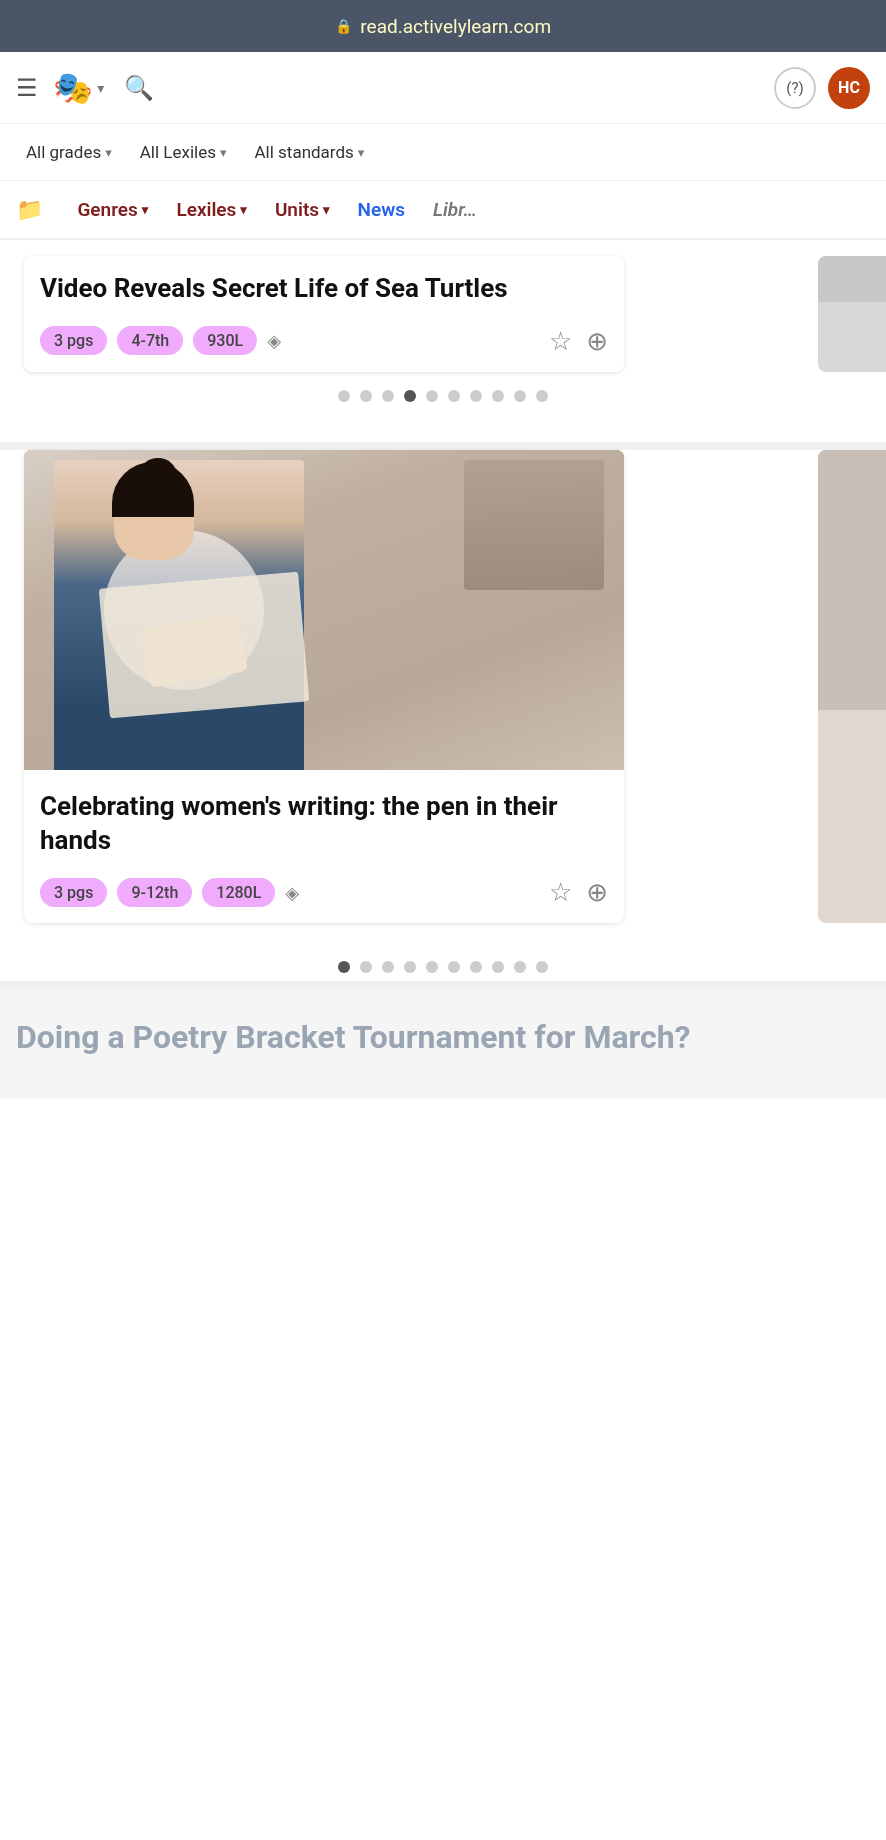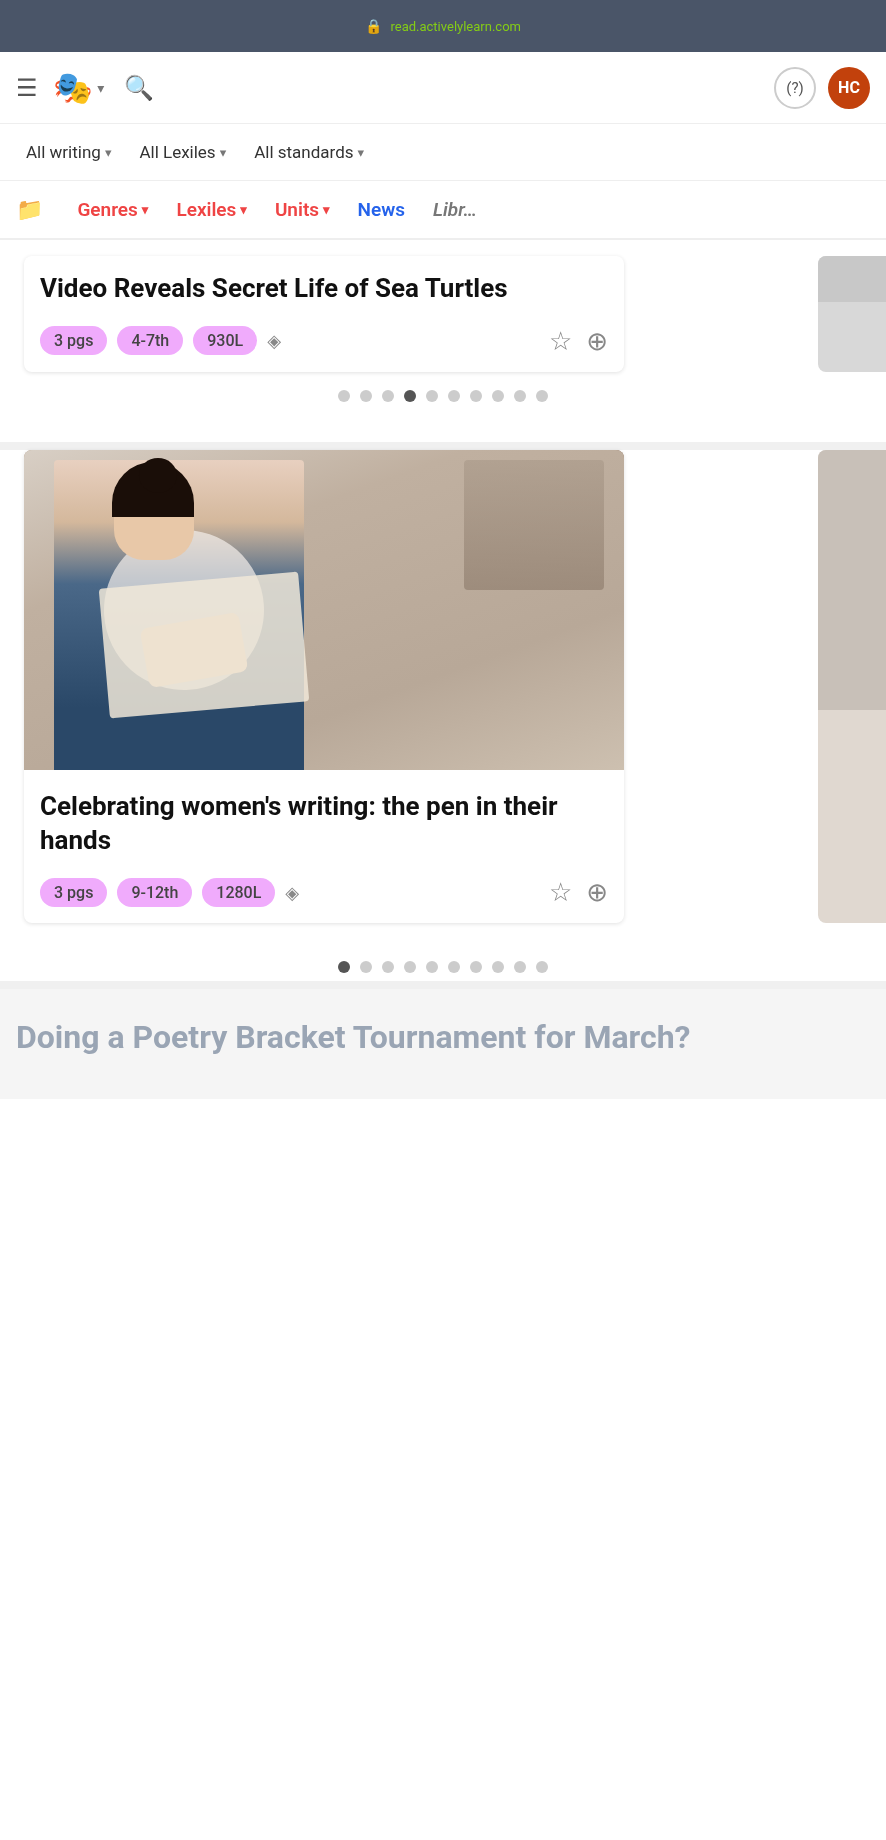--- a/index.html
+++ b/index.html
@@ -19,22 +19,22 @@
       display: flex;
       align-items: center;
       justify-content: center;
       gap: 8px;
     }
     .address-bar-lock {
       color: #a0aec0;
       font-size: 14px;
     }
     .address-bar-url {
-      color: #84cc16;
-      font-size: 13px;
+      color: #fef9c3;
+      font-size: 19px;
     }
 
     
     .top-nav {
       background: #fff;
       height: 72px;
       display: flex;
       align-items: center;
       padding: 0 16px;
       gap: 16px;
@@ -138,21 +138,21 @@
       margin-right: 12px;
       padding: 16px 8px;
       cursor: pointer;
     }
     .cat-btn {
       display: flex;
       align-items: center;
       gap: 4px;
       font-size: 19px;
       font-weight: 600;
-      color: #ef4444;
+      color: #7f1d1d;
       padding: 16px 14px;
       cursor: pointer;
       white-space: nowrap;
       text-decoration: none;
     }
     .cat-btn.blue {
       color: #2563eb;
       align-items: flex-end;
     }
     .cat-btn .chevron {
@@ -308,21 +308,21 @@
       <span style="font-size:15px;color:#555;">(?)</span>
     </div>
     <div class="avatar">
       <span>HC</span>
     </div>
   </div>
 </div>
 
 <div class="filter-bar">
   <div class="filter-btn">
-    <span>All writing</span>
+    <span>All grades</span>
     <span class="chevron">▾</span>
   </div>
   <div class="filter-btn">
     <span>All Lexiles</span>
     <span class="chevron">▾</span>
   </div>
   <div class="filter-btn">
     <span>All standards</span>
     <span class="chevron">▾</span>
   </div>

